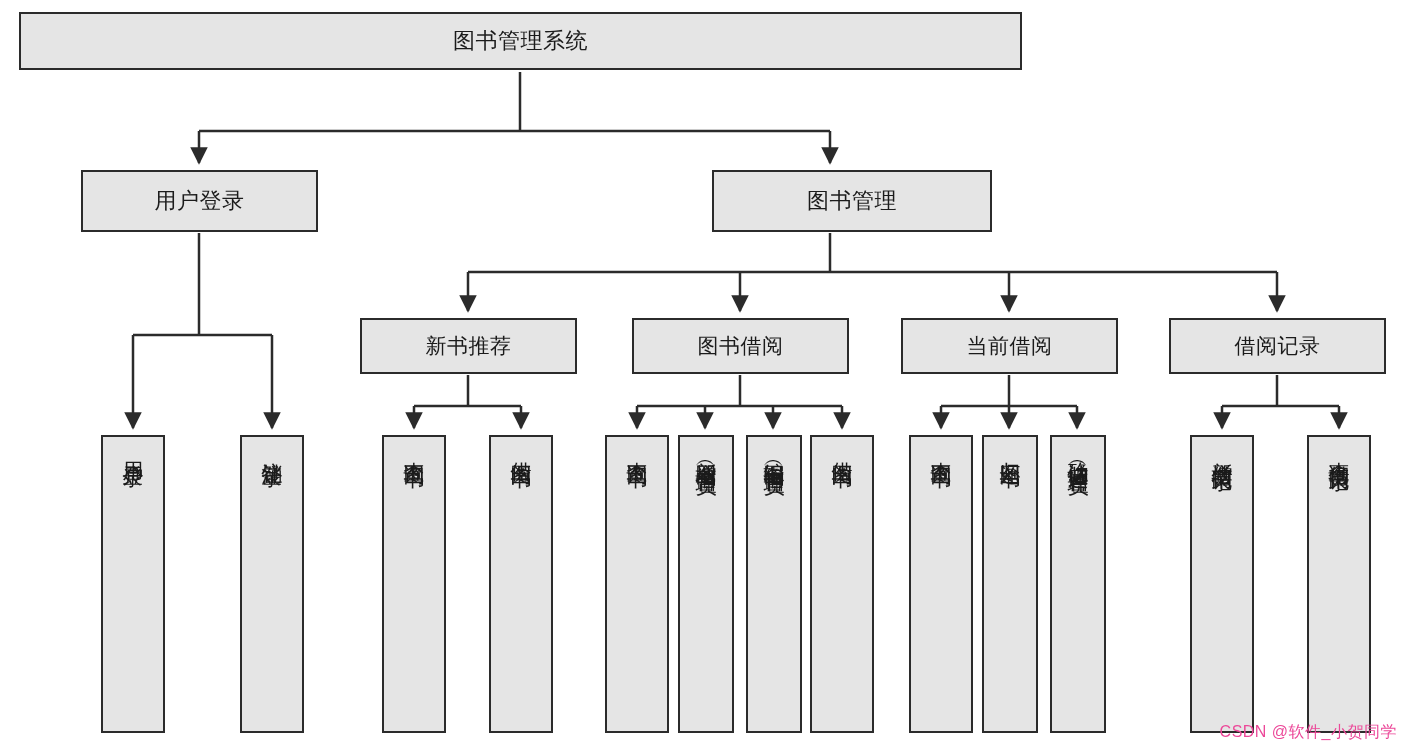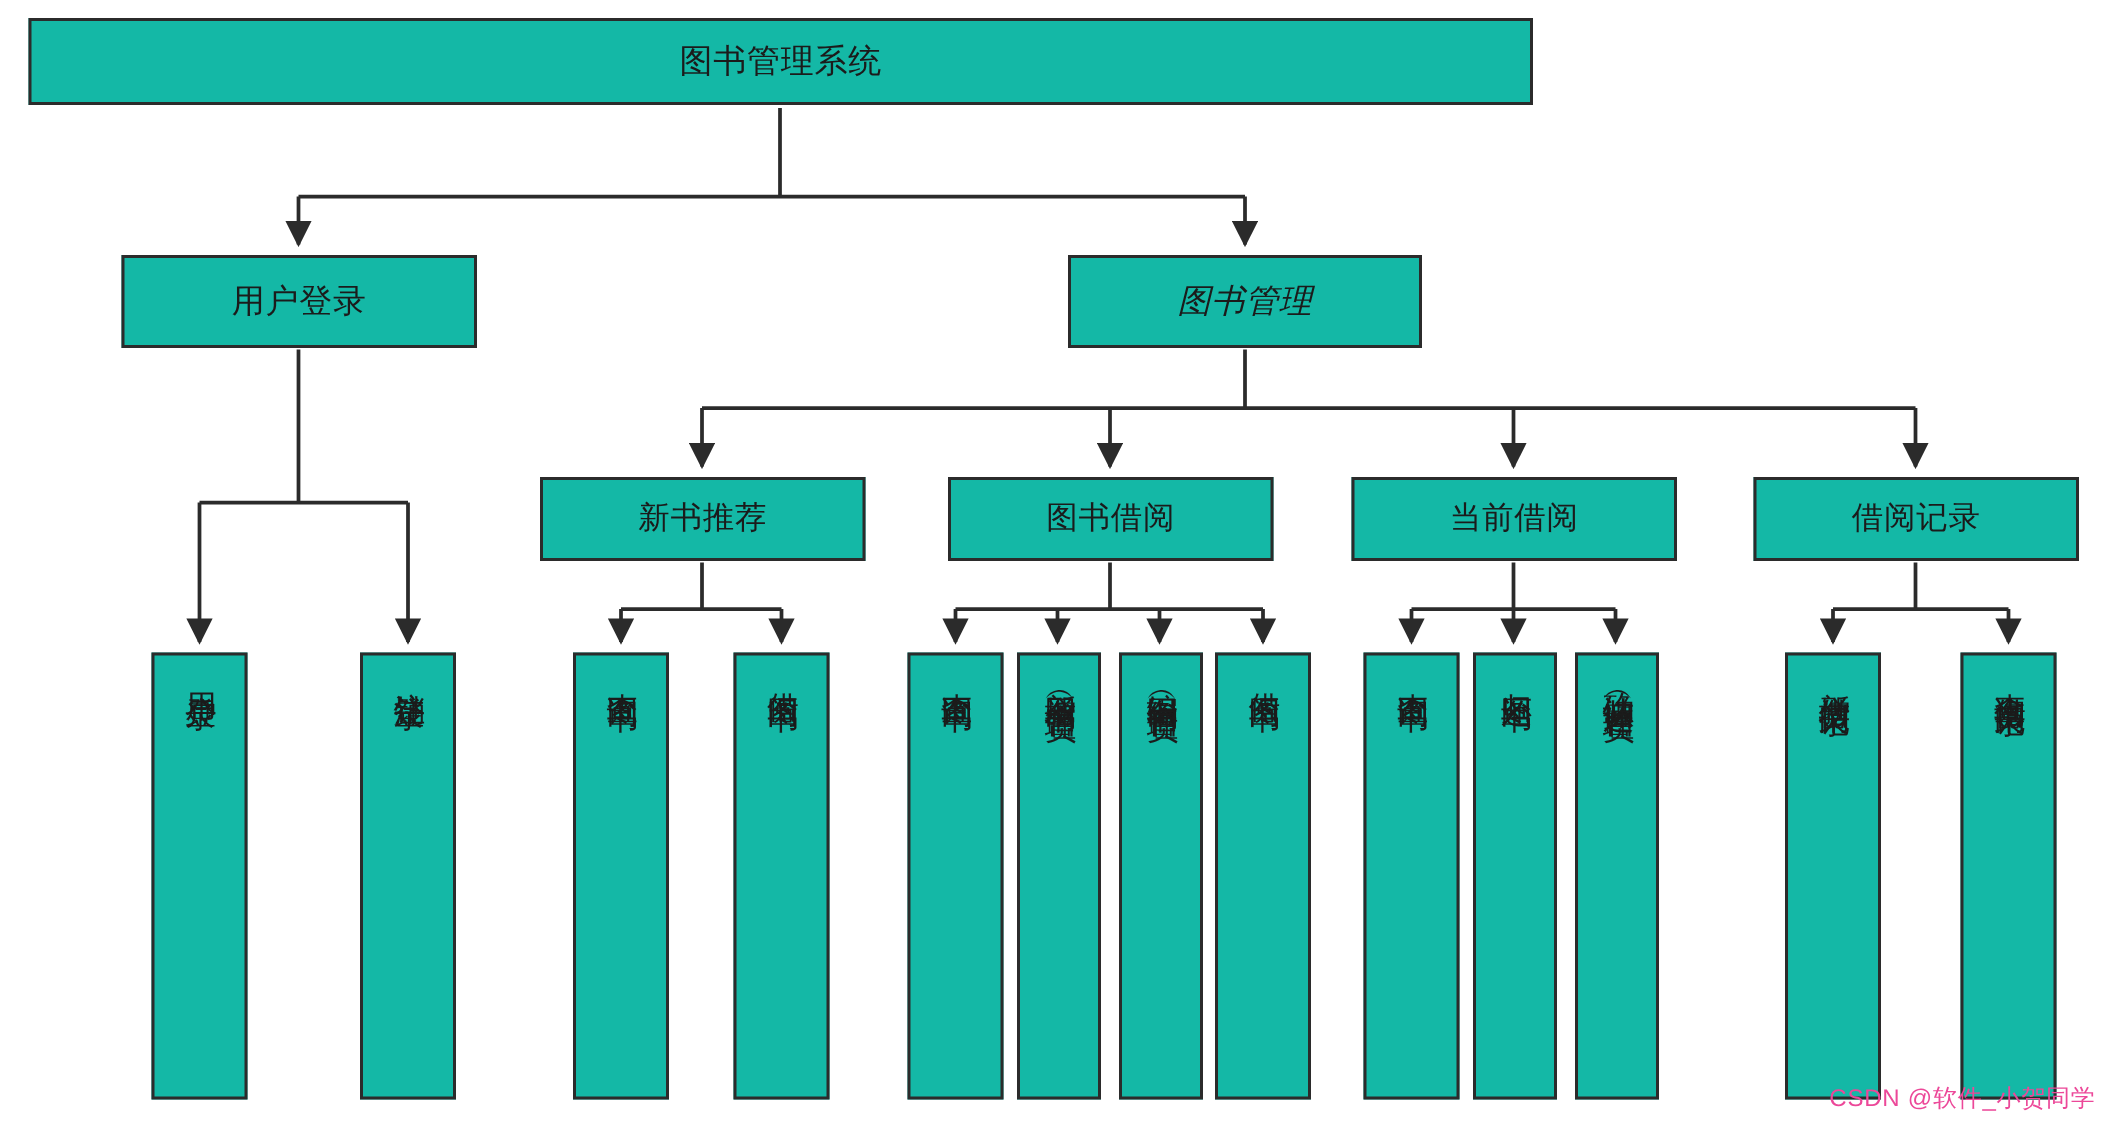--- a/index.html
+++ b/index.html
@@ -27,21 +27,21 @@
     position: absolute;
     left: 0;
     top: 0;
     width: 1405px;
     height: 747px;
     pointer-events: none;
   }
   .node-box {
     position: absolute;
     box-sizing: border-box;
-    background: #14b8a6;
+    background: #e5e5e5;
     border: 2.5px solid #2b2b2b;
     display: flex;
     align-items: center;
     justify-content: center;
     text-align: center;
   }
   .node-label {
     font-size: 21px;
     line-height: 1.22;
     letter-spacing: 0.5px;
@@ -141,21 +141,21 @@
   </svg>
 
   <div class="node-box node-title" style="left:19px; top:12px; width:1003px; height:58px;">
     <span class="node-label">图书管理系统</span>
   </div>
 
   <div class="node-box node-level1" style="left:81px; top:170px; width:237px; height:62px;">
     <span class="node-label">用户登录</span>
   </div>
 
-  <div class="node-box node-level1" style="left:712px; top:170px; width:236px; height:62px;font-style:italic;">
+  <div class="node-box node-level1" style="left:712px; top:170px; width:280px; height:62px;">
     <span class="node-label">图书管理</span>
   </div>
 
   <div class="node-box node-level2" style="left:360px; top:318px; width:217px; height:56px;justify-content:center;">
     <span class="node-label">新书推荐</span>
   </div>
 
   <div class="node-box node-level2" style="left:901px; top:318px; width:217px; height:56px;">
     <span class="node-label">当前借阅</span>
   </div>

